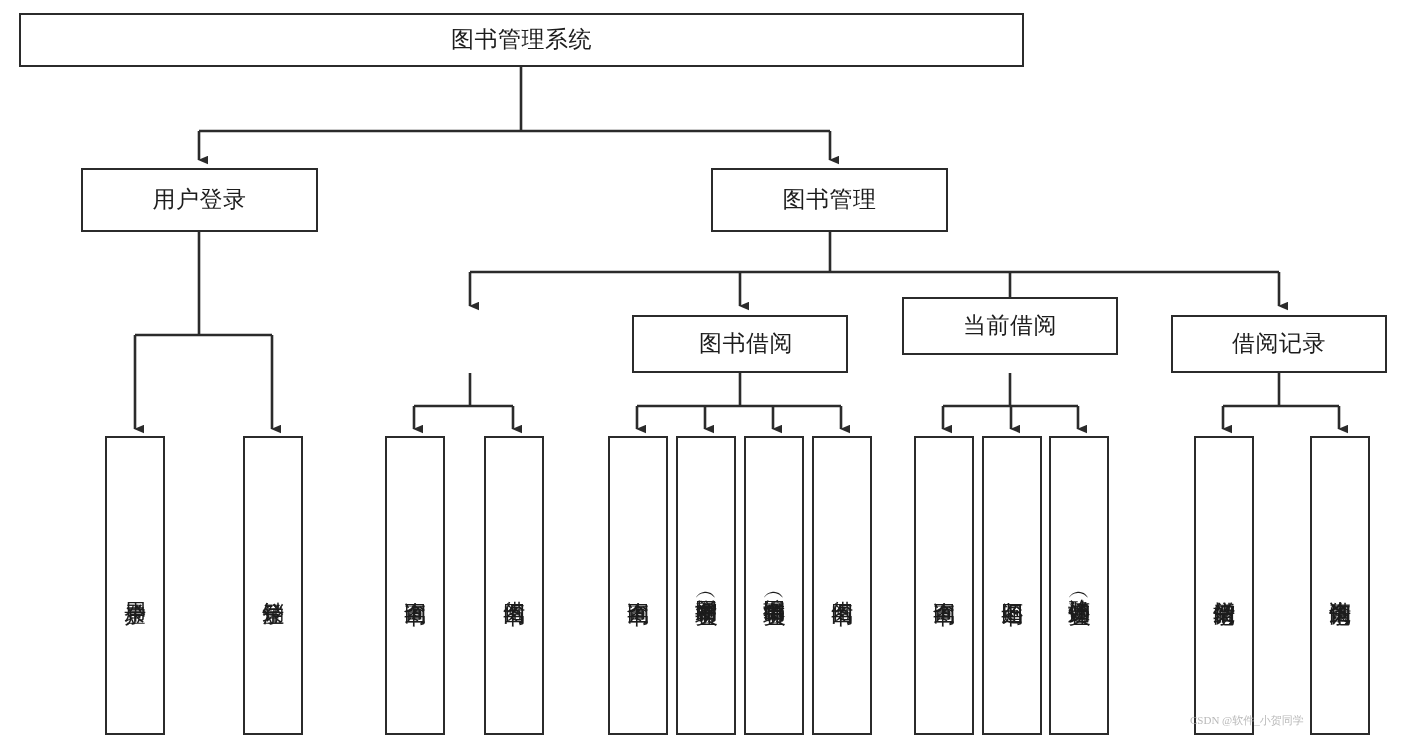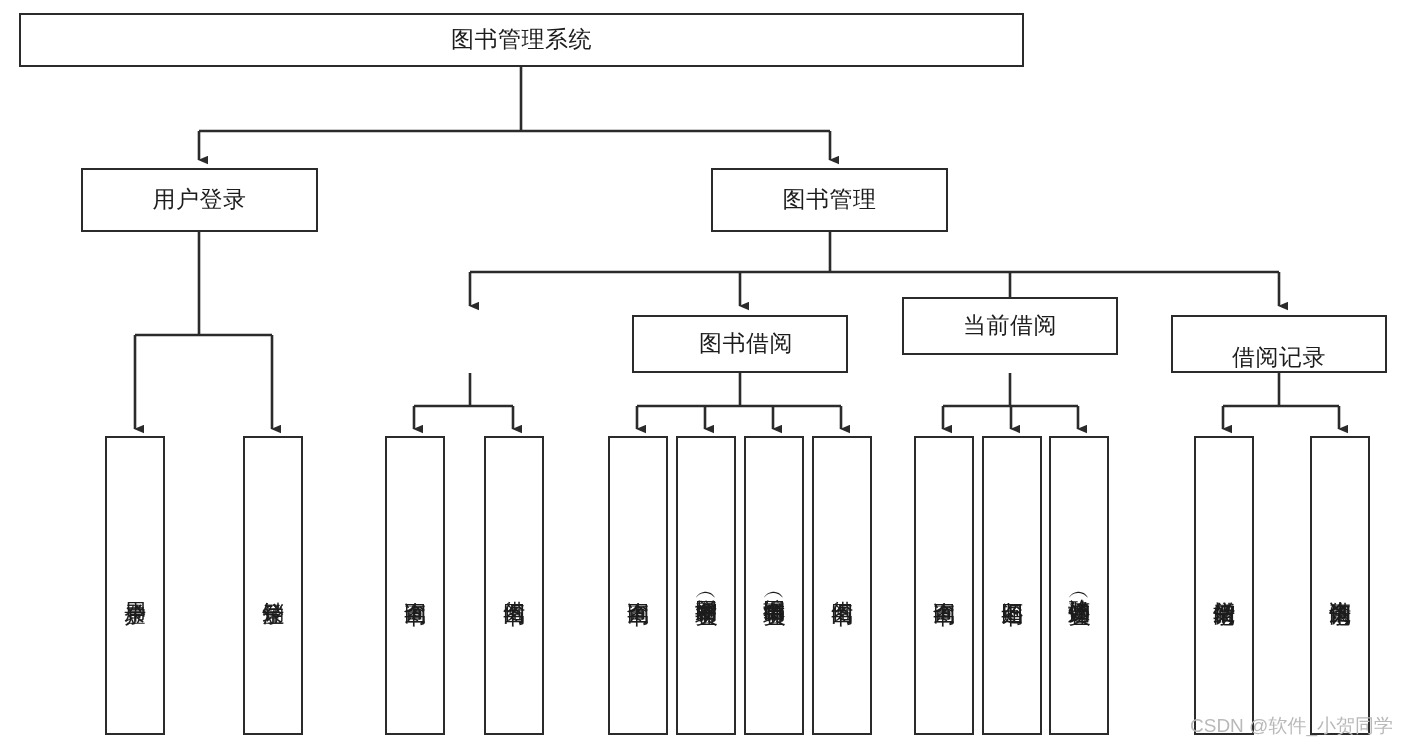--- a/index.html
+++ b/index.html
@@ -56,25 +56,25 @@
     text-orientation: upright;
     font-size: 22px;
     line-height: 1.12;
     letter-spacing: 1px;
     max-height: 100%;
   }
   #watermark {
     position: absolute;
     left: 1190px;
     top: 713px;
-    font-size: 19px;
+    font-size: 11px;
     color: #b9b9b9;
     white-space: nowrap;
     z-index: 5;
-    font-family: Liberation Sans, sans-serif;
+    font-family: Liberation Serif, serif;
     text-align: right;
   }
 </style>
 </head>
 <body>
 
 <div id="diagram-root">
 
   <svg id="edge-layer" width="1405" height="747" viewBox="0 0 1405 747">
     <defs>
@@ -136,21 +136,21 @@
   <div class="node h" style="left:711px; top:168px; width:237px; height:64px;align-items:center;">
     <span class="node-label">图书管理</span>
   </div>
 
   <div class="node h" style="left:632px; top:315px; width:216px; height:58px;padding-left:12px;">
     <span class="node-label">图书借阅</span>
   </div>
   <div class="node h" style="left:902px; top:297px; width:216px; height:58px;">
     <span class="node-label">当前借阅</span>
   </div>
-  <div class="node h" style="left:1171px; top:315px; width:216px; height:58px;align-items:flex-end;">
+  <div class="node h" style="left:1171px; top:315px; width:216px; height:58px;">
     <span class="node-label">借阅记录</span>
   </div>
 
   <div class="node v" style="left:105px; top:436px; width:60px; height:299px;">
     <span class="node-label">用户登录</span>
   </div>
   <div class="node v" style="left:243px; top:436px; width:60px; height:299px;">
     <span class="node-label">注销登录</span>
   </div>
 

